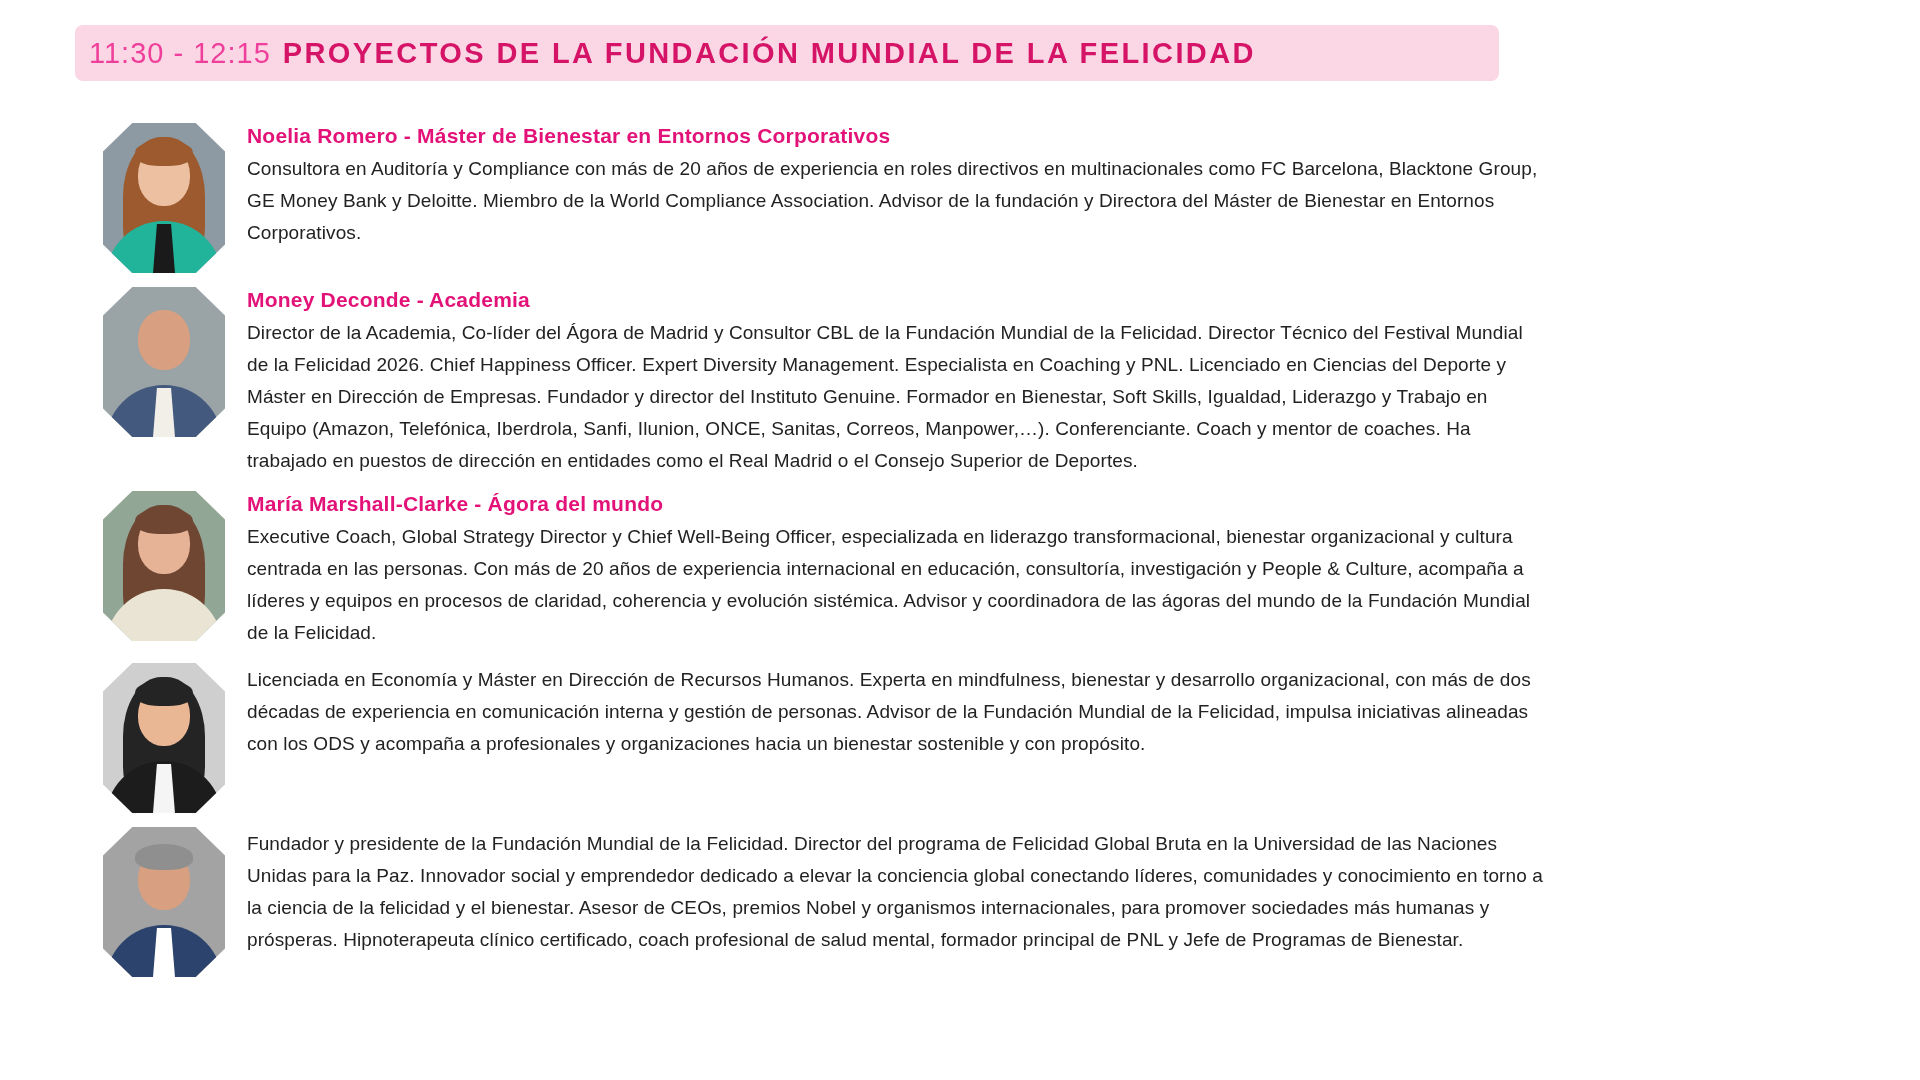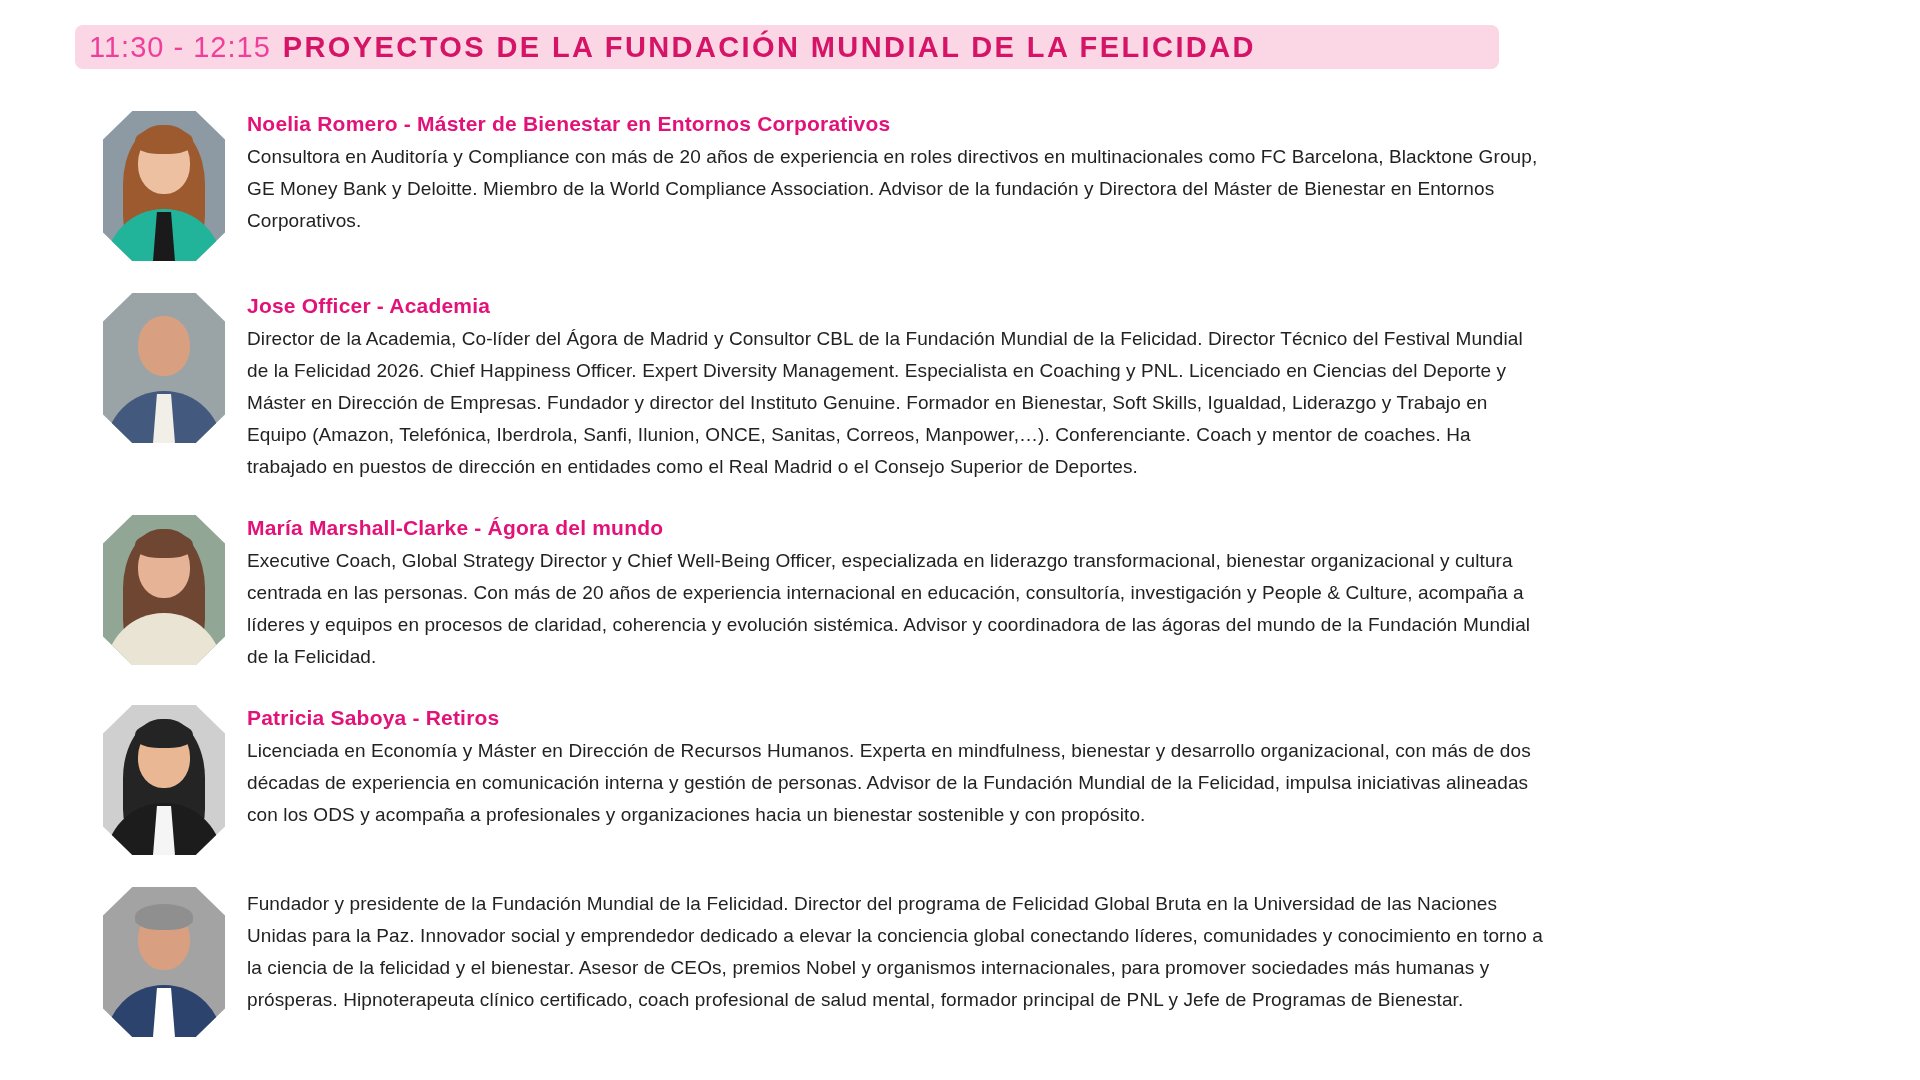--- a/index.html
+++ b/index.html
@@ -15,42 +15,42 @@
   body{
     width:1920px;height:1080px;
     background:var(--page-bg);
     font-family:"Liberation Sans",sans-serif;
     overflow:hidden;
   }
   .page{padding:25px 0 0 75px;}
 
   
   .banner{
-    width:1424px;height:44px;
+    width:1424px;height:56px;
     background:var(--banner-bg);
     border-radius:8px;
     display:flex;align-items:center;
     padding-left:14px;
   }
   .banner .time{
     color:var(--time-color);
     font-size:29px;font-weight:400;letter-spacing:1px;
     white-space:nowrap;
   }
   .banner .title{
     color:var(--title-color);
     font-size:29px;font-weight:700;letter-spacing:2.4px;
     margin-left:12px;white-space:nowrap;
   }
 
   
   .speakers{
     margin-top:42px;
     padding-left:28px;
-    display:flex;flex-direction:column;gap:32px;
+    display:flex;flex-direction:column;gap:14px;
   }
   .speaker{display:flex;gap:22px;}
 
   
   .photo{
     flex:0 0 122px;width:122px;height:150px;
     clip-path:polygon(24% 0,76% 0,100% 19%,100% 81%,76% 100%,24% 100%,0 81%,0 19%);
     background:var(--photo-bg,#9aa0a4);
     position:relative;overflow:hidden;
   }
@@ -118,21 +118,21 @@
 
   <article class="speaker">
     <div class="photo hair-none" style="--photo-bg: #9aa3a6; --hair: transparent; --skin: #d8a080; --jacket: #44597e; --shirt: #f2efe9;">
 
       <div class="torso"></div>
       <div class="shirt"></div>
       <div class="head"></div>
 
     </div>
     <div class="text">
-      <h3 class="name">Jose Officer - Academia</h3>
+      <h3 class="name">Money Deconde - Academia</h3>
       <p class="bio">Director de la Academia, Co-líder del Ágora de Madrid y Consultor CBL de la Fundación Mundial de la Felicidad. Director Técnico del Festival Mundial de la Felicidad 2026. Chief Happiness Officer. Expert Diversity Management. Especialista en Coaching y PNL. Licenciado en Ciencias del Deporte y Máster en Dirección de Empresas. Fundador y director del Instituto Genuine. Formador en Bienestar, Soft Skills, Igualdad, Liderazgo y Trabajo en Equipo (Amazon, Telefónica, Iberdrola, Sanfi, Ilunion, ONCE, Sanitas, Correos, Manpower,…). Conferenciante. Coach y mentor de coaches. Ha trabajado en puestos de dirección en entidades como el Real Madrid o el Consejo Superior de Deportes.</p>
     </div>
   </article>
 
   <article class="speaker">
     <div class="photo hair-long" style="--photo-bg: #91a694; --hair: #6e4632; --skin: #e6b396; --jacket: #eae4d4; --shirt: #eae4d4;">
       <div class="hair-back"></div>
       <div class="torso"></div>
       <div class="shirt"></div>
       <div class="head"></div>
@@ -146,21 +146,20 @@
 
   <article class="speaker">
     <div class="photo hair-long" style="--photo-bg: #cfcfcf; --hair: #242424; --skin: #eab795; --jacket: #1c1c1c; --shirt: #f5f5f5;">
       <div class="hair-back"></div>
       <div class="torso"></div>
       <div class="shirt"></div>
       <div class="head"></div>
       <div class="fringe"></div>
     </div>
     <div class="text">
-      <h3 class="name">Patricia Saboya - Retiros</h3>
       <p class="bio">Licenciada en Economía y Máster en Dirección de Recursos Humanos. Experta en mindfulness, bienestar y desarrollo organizacional, con más de dos décadas de experiencia en comunicación interna y gestión de personas. Advisor de la Fundación Mundial de la Felicidad, impulsa iniciativas alineadas con los ODS y acompaña a profesionales y organizaciones hacia un bienestar sostenible y con propósito.</p>
     </div>
   </article>
 
   <article class="speaker">
     <div class="photo hair-short" style="--photo-bg: #a3a3a3; --hair: #8f8f8f; --skin: #d8a080; --jacket: #2c436e; --shirt: #ffffff;">
 
       <div class="torso"></div>
       <div class="shirt"></div>
       <div class="head"></div>

